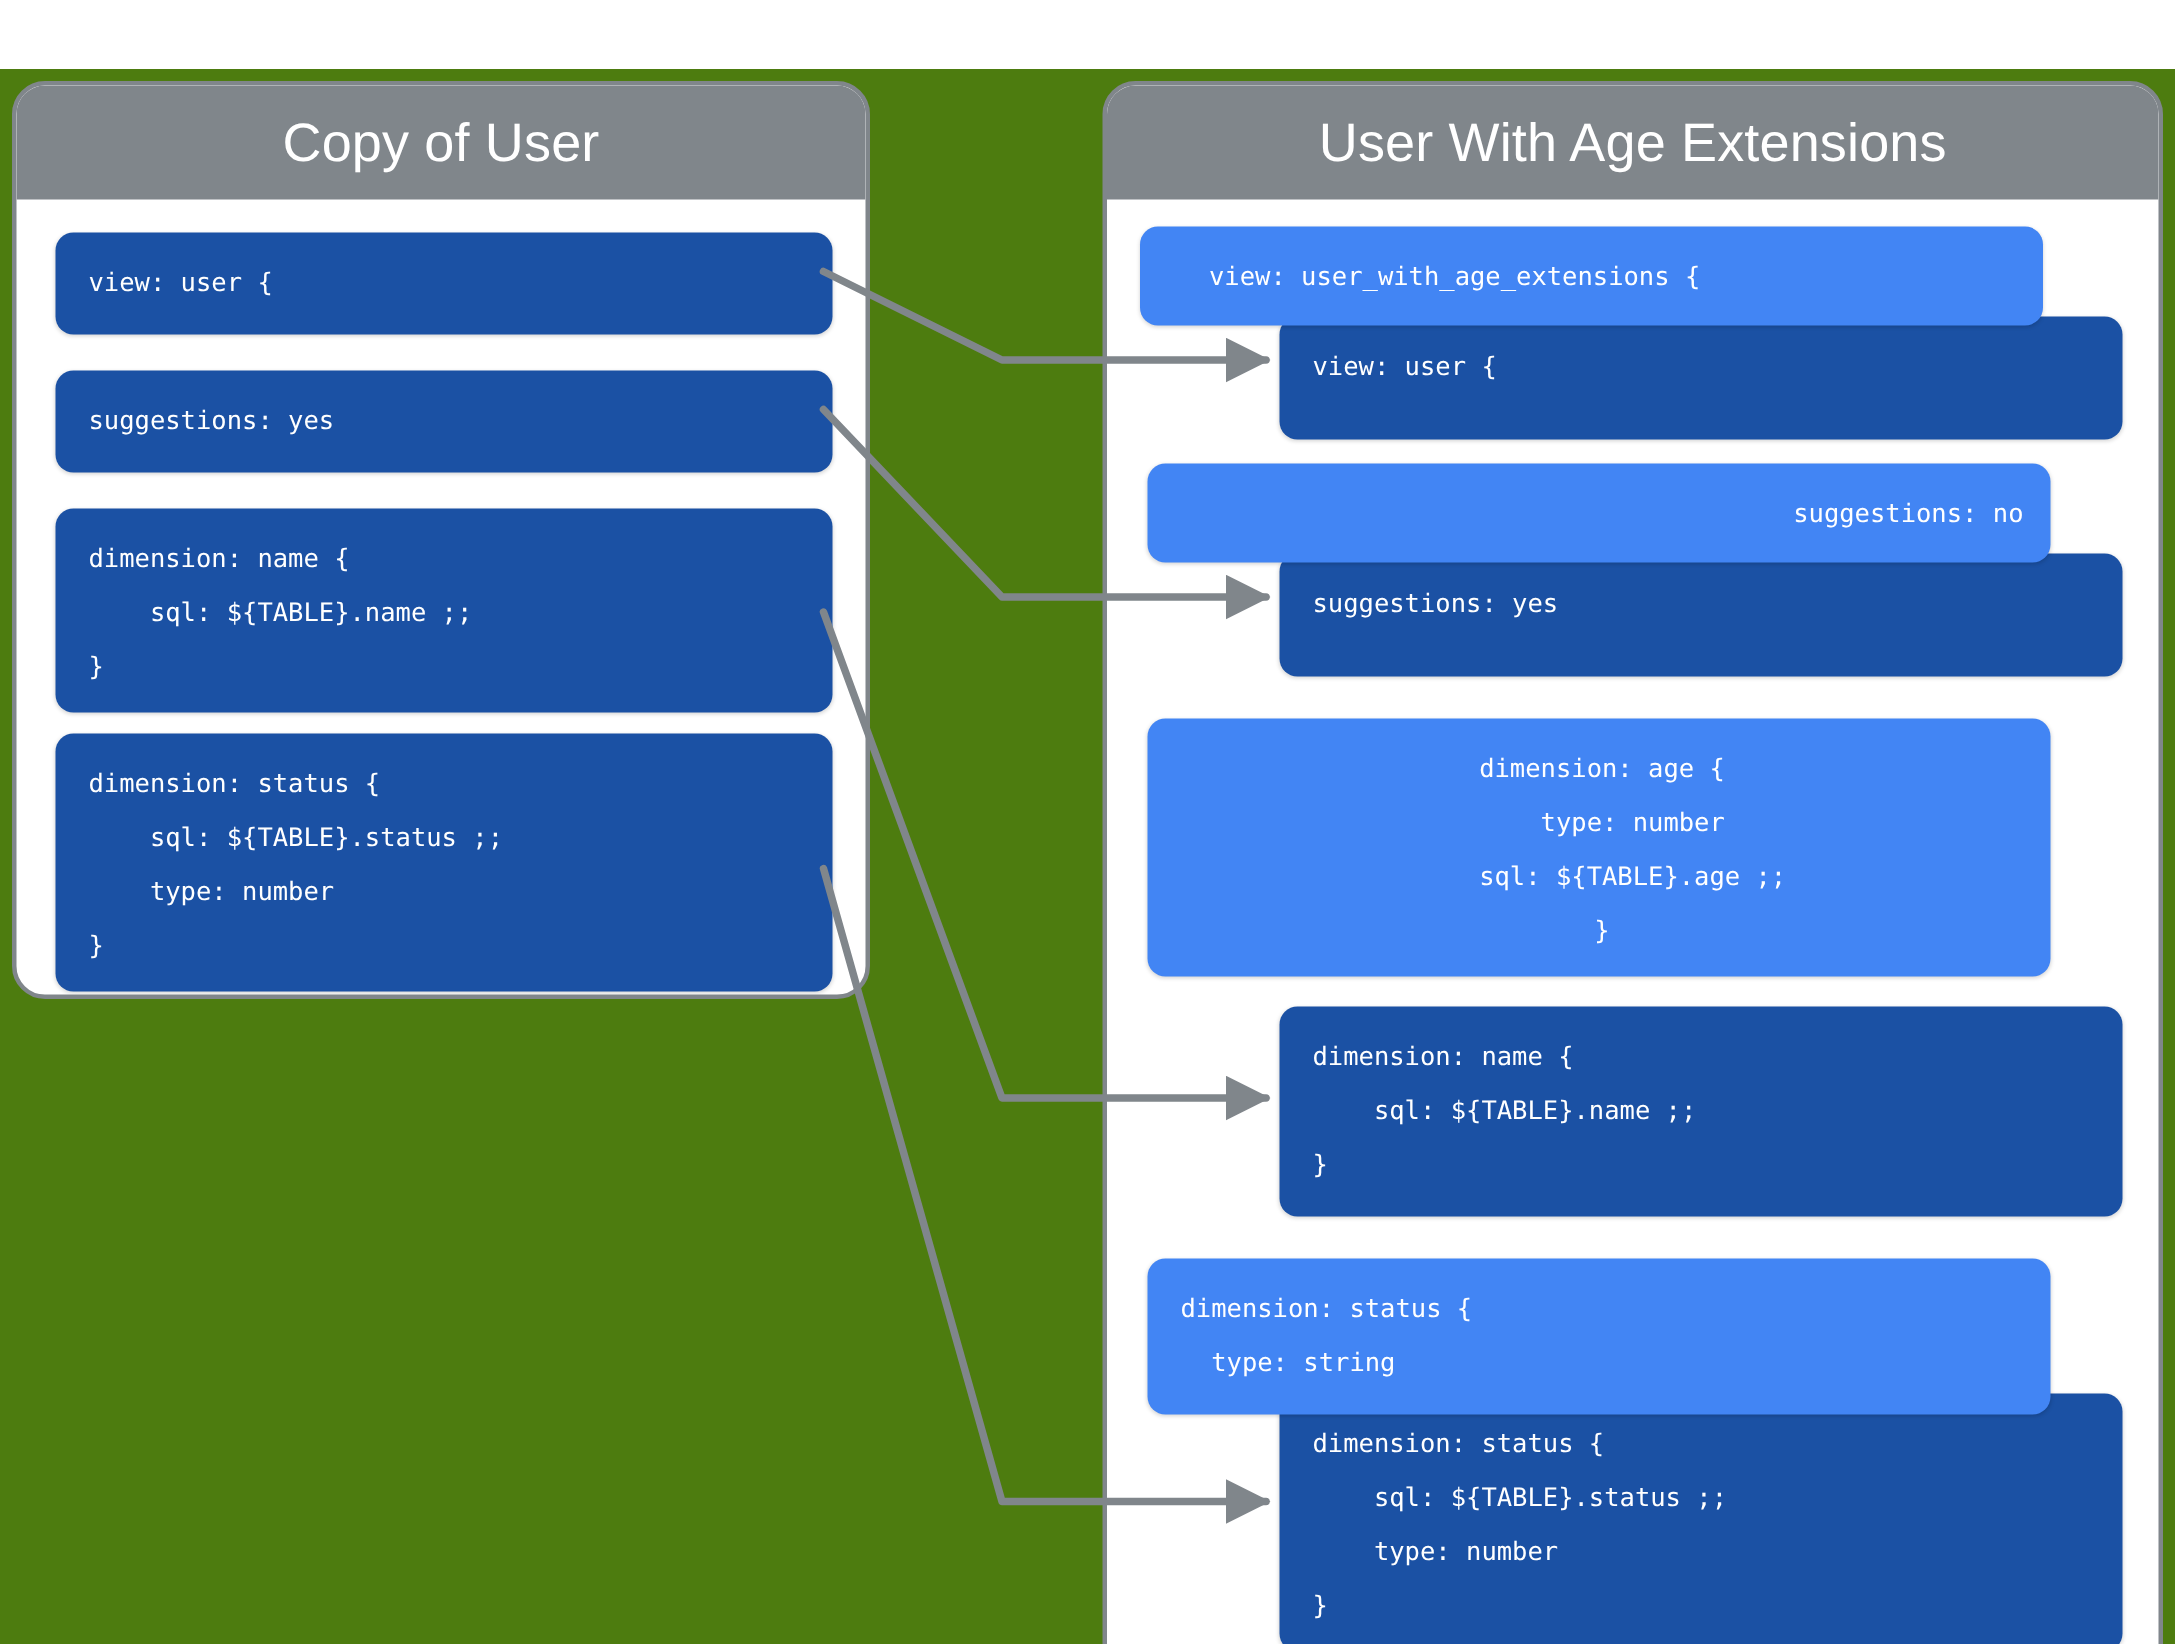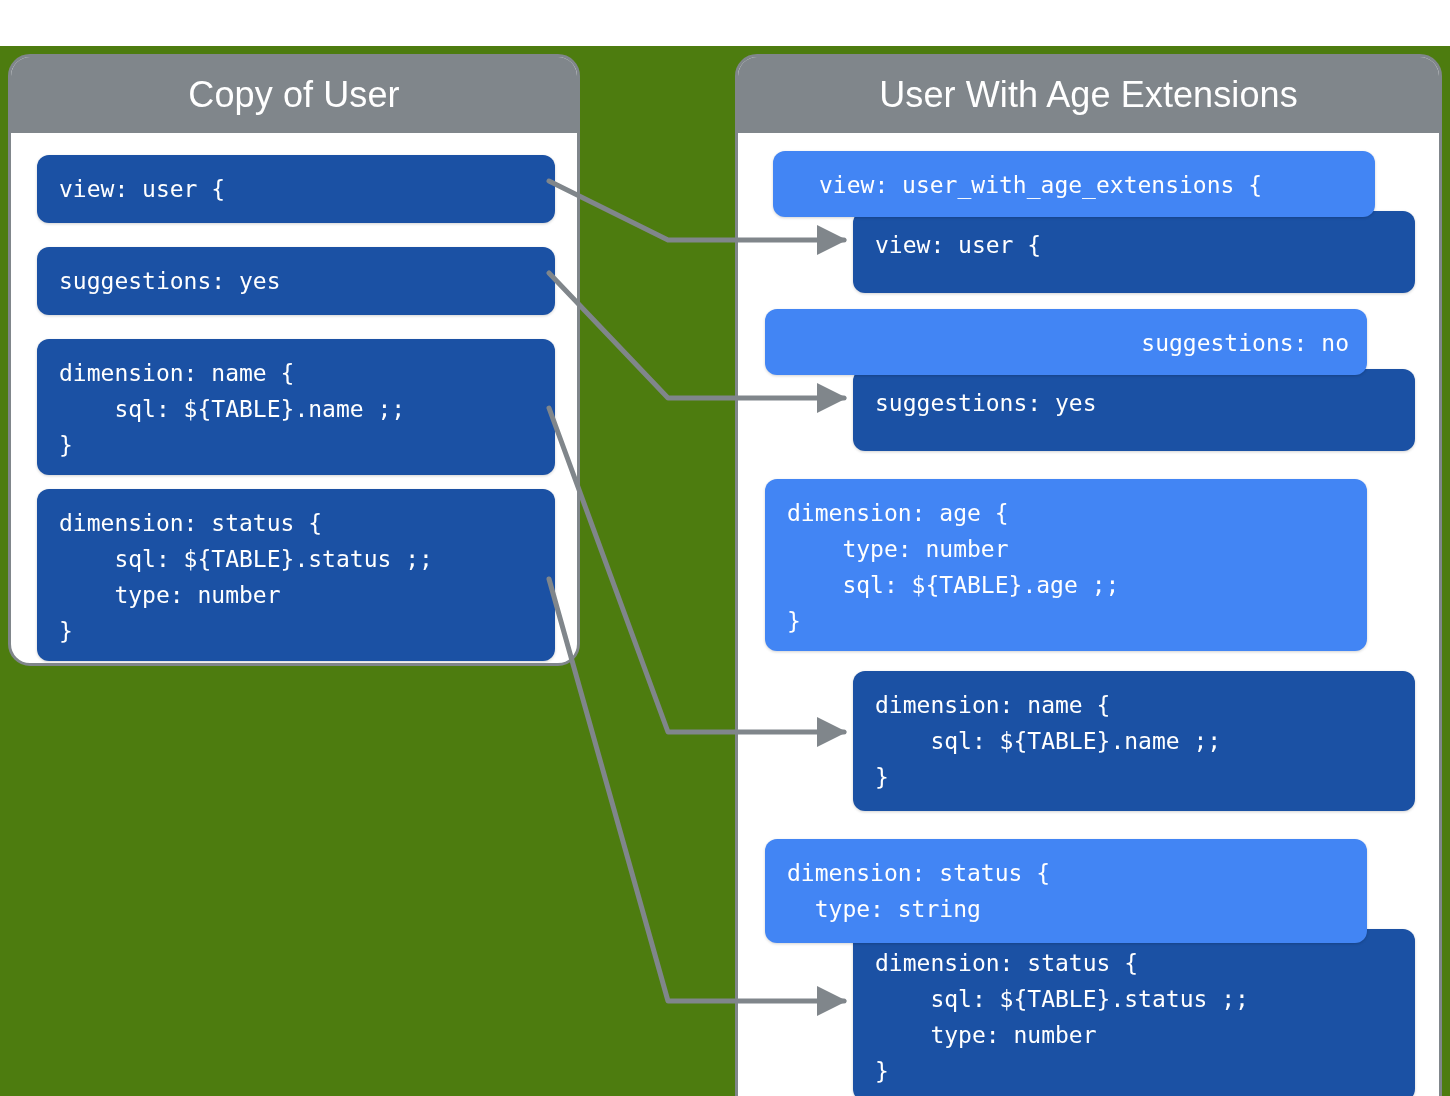--- a/index.html
+++ b/index.html
@@ -45,21 +45,21 @@
     width: 100%;
   }
 
   
   .code {
     position: absolute;
     box-sizing: border-box;
     border-radius: 12px;
     color: #ffffff;
     font-family: "DejaVu Sans Mono", monospace;
-    font-size: 23px;
+    font-size: 17px;
     line-height: 36px;
     white-space: pre;
     padding: 16px 18px 16px 22px;
     box-shadow: 0 1px 3px rgba(0,0,0,0.18);
   }
   .code.dark  { background: #1b51a4; }
   .code.light { background: #4285f4; }
 
   
   #links {
@@ -89,29 +89,29 @@
       <div class="code dark" style="left:26px; top:356px; width:518px; height:172px;">dimension: status {
     sql: ${TABLE}.status ;;
     type: number
 }</div>
     </div>
   </div>
 
   <div class="panel" style="left:735px; top:8px; width:707px; height:1074px;">
     <div class="panel-header">User With Age Extensions</div>
     <div class="panel-body">
-      <div class="code light" style="left:35px; top:18px; width:602px; height:66px; z-index:3;padding-left:46px;">view: user_with_age_extensions {</div>
+      <div class="code light" style="left:22px; top:18px; width:602px; height:66px; z-index:3;padding-left:46px;">view: user_with_age_extensions {</div>
 
       <div class="code dark" style="left:115px; top:78px; width:562px; height:82px; z-index:2;">view: user {</div>
 
       <div class="code light" style="left:27px; top:176px; width:602px; height:66px; z-index:3;text-align:right;">suggestions: no</div>
 
       <div class="code dark" style="left:115px; top:236px; width:562px; height:82px; z-index:2;">suggestions: yes</div>
 
-      <div class="code light" style="left:27px; top:346px; width:602px; height:172px; z-index:3;">dimension: age {
+      <div class="code light" style="left:27px; top:346px; width:602px; height:172px; z-index:3;text-align:center;">dimension: age {
     type: number
     sql: ${TABLE}.age ;;
 }</div>
 
       <div class="code dark" style="left:115px; top:538px; width:562px; height:140px; z-index:2;">dimension: name {
     sql: ${TABLE}.name ;;
 }</div>
 
       <div class="code light" style="left:27px; top:706px; width:602px; height:104px; z-index:3;">dimension: status {
   type: string</div>

